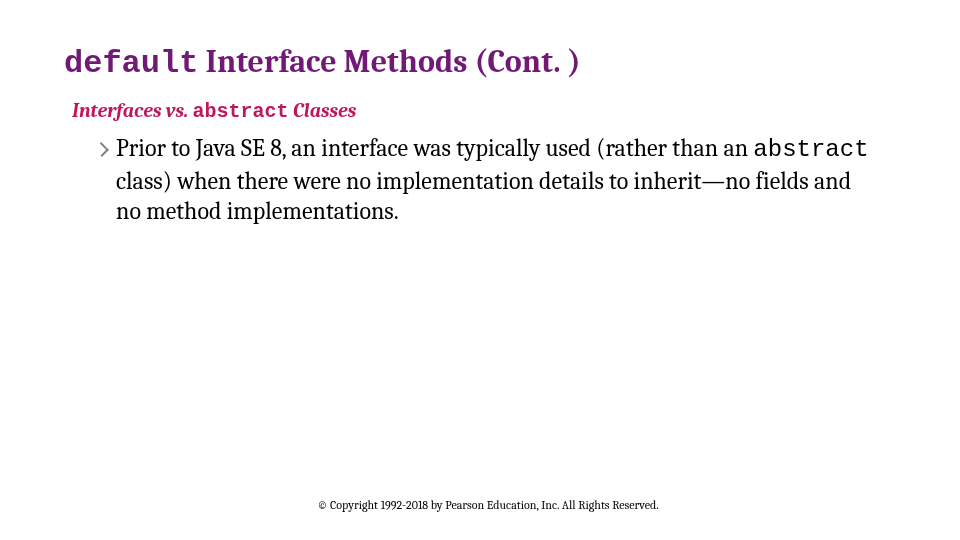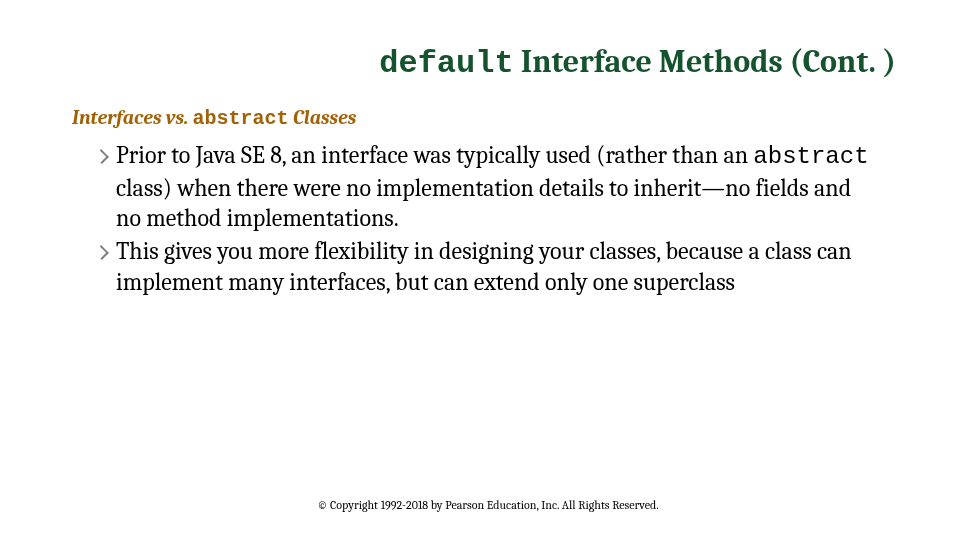--- a/index.html
+++ b/index.html
@@ -15,34 +15,33 @@
   .slide {
     position: relative;
     width: 960px;
     height: 540px;
     box-sizing: border-box;
     padding: 44px 64px 0 64px;
   }
   .title {
     font-size: 32px;
     font-weight: 700;
-    color: #14532d;
-    margin: 0 0 23px 0;
+    color: #701a75;
+    margin: 0 0 16px 0;
     line-height: 1.15;
-    text-align: right;
   }
   .title .mono {
     font-family: Consolas, 'Courier New', monospace;
     font-weight: 700;
   }
   .subheading {
     font-size: 20px;
     font-weight: 700;
     font-style: italic;
-    color: #a16207;
+    color: #be185d;
     margin: 0 0 10px 8px;
   }
   .subheading .mono {
     font-family: Consolas, 'Courier New', monospace;
     font-style: normal;
     font-weight: 700;
   }
   ul.bullets {
     list-style: none;
     margin: 8px;
@@ -92,20 +91,17 @@
   </h1>
 
   <div class="subheading">
     <span>Interfaces vs. </span><span class="mono">abstract</span><span> Classes</span>
   </div>
 
   <ul class="bullets">
     <li>
       <span>Prior to Java SE 8, an interface was typically used (rather than an </span><span class="mono-inline">abstract</span><span> class) when there were no implementation details to inherit—no fields and no method implementations.</span>
     </li>
-    <li>
-      <span>This gives you more flexibility in designing your classes, because a class can implement many interfaces, but can extend only one superclass</span><span class="mono-inline"></span><span></span>
-    </li>
   </ul>
 
   <div class="footer">© Copyright 1992-2018 by Pearson Education, Inc. All Rights Reserved.</div>
 
 </div>
 
 </body></html>

